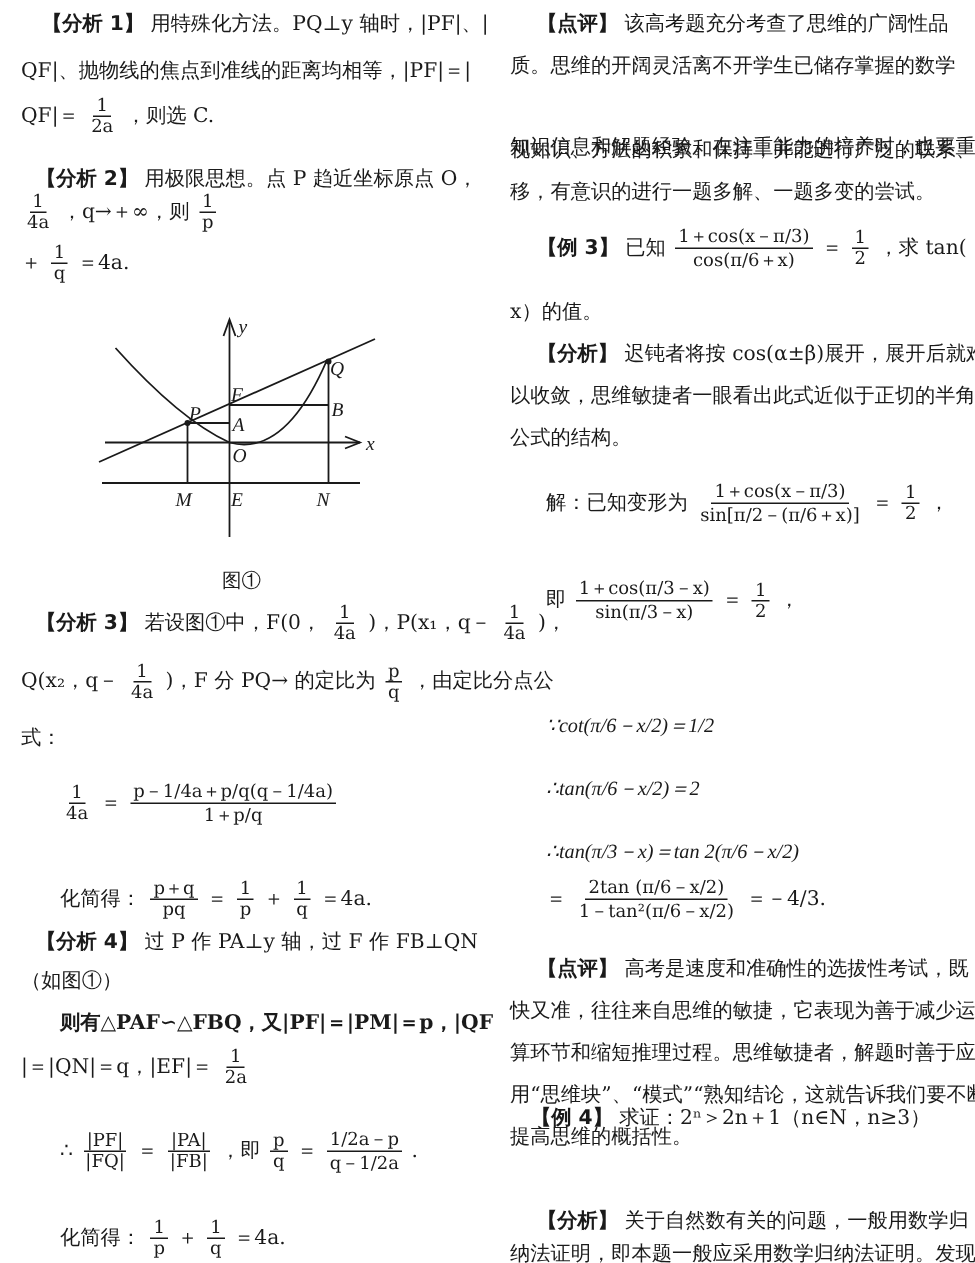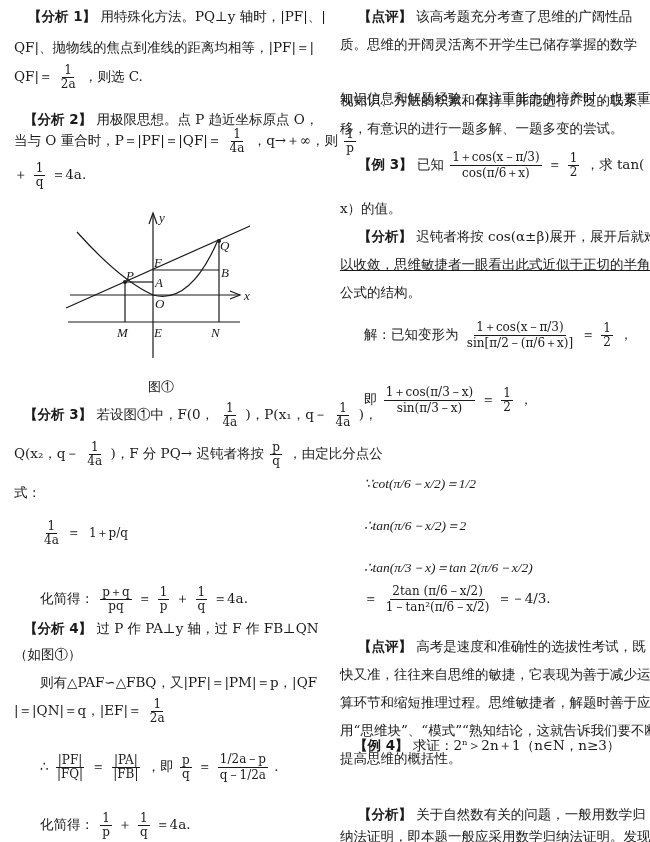--- a/index.html
+++ b/index.html
@@ -38,21 +38,20 @@
         <span class="den">2a</span>
       </span>
     <span>，则选 C.</span>
   </div>
 
   <div class="line" style="top:98px; left:10px;margin-top:11px;">
     <span class="tag">【分析 2】</span>
     <span>用极限思想。点 P 趋近坐标原点 O，</span>
   </div>
   <div class="line" style="top:128px;">
-    <span>当与 O 重合时，P＝|PF|＝|QF|＝</span>
     <span class="frac">
         <span class="num">1</span>
         <span class="den">4a</span>
       </span>
     <span>，q→＋∞，则</span>
     <span class="frac">
         <span class="num">1</span>
         <span class="den">p</span>
       </span>
   </div>
@@ -124,35 +123,36 @@
         <span class="den">4a</span>
       </span>
     <span>)，</span>
   </div>
   <div class="line" style="top:441px;">
     <span>Q(x₂，q－</span>
     <span class="frac">
         <span class="num">1</span>
         <span class="den">4a</span>
       </span>
-    <span>)，F 分 PQ→ 迟钝者将按</span>
+    <span>)，F 分 PQ→ 的定比为</span>
     <span class="frac">
         <span class="num">p</span>
         <span class="den">q</span>
       </span>
     <span>，由定比分点公</span>
   </div>
   <div class="line" style="top:482px;">式：</div>
   <div class="line" style="top:520px; left:26px;">
     <span class="frac">
         <span class="num">1</span>
         <span class="den">4a</span>
       </span>
     <span>＝</span>
     <span class="frac big">
+        <span class="num">p－1/4a＋p/q(q－1/4a)</span>
         <span class="den">1＋p/q</span>
       </span>
   </div>
   <div class="line" style="top:586px; left:26px;">
     <span>化简得：</span>
     <span class="frac">
         <span class="num">p＋q</span>
         <span class="den">pq</span>
       </span>
     <span>＝</span>
@@ -166,21 +166,21 @@
         <span class="den">q</span>
       </span>
     <span>＝4a.</span>
   </div>
 
   <div class="line" style="top:618px; left:10px;">
     <span class="tag">【分析 4】</span>
     <span>过 P 作 PA⊥y 轴，过 F 作 FB⊥QN</span>
   </div>
   <div class="line" style="top:644px;">（如图①）</div>
-  <div class="line" style="top:672px; left:26px;">则有△PAF∽△FBQ，又|PF|＝|PM|＝p，|QF</div>
+  <div class="line" style="top:672px; left:26px;font-weight:bold;">则有△PAF∽△FBQ，又|PF|＝|PM|＝p，|QF</div>
   <div class="line" style="top:698px;">
     <span>|＝|QN|＝q，|EF|＝</span>
     <span class="frac">
         <span class="num">1</span>
         <span class="den">2a</span>
       </span>
   </div>
   <div class="line" style="top:752px; left:26px;">
     <span>∴</span>
     <span class="frac">
@@ -245,21 +245,21 @@
     <span>，求 tan(</span>
     
     
   </div>
   <div class="line" style="top:198px;">x）的值。</div>
 
   <div class="line" style="top:226px; left:18px;">
     <span class="tag">【分析】</span>
     <span>迟钝者将按 cos(α±β)展开，展开后就难</span>
   </div>
-  <div class="line" style="top:254px;text-decoration:underline;">以收敛，思维敏捷者一眼看出此式近似于正切的半角</div>
+  <div class="line" style="top:254px;">以收敛，思维敏捷者一眼看出此式近似于正切的半角</div>
   <div class="line" style="top:282px;">公式的结构。</div>
 
   <div class="line" style="top:320px; left:24px;">
     <span>解：已知变形为</span>
     <span class="frac big">
         <span class="num">1＋cos(x－π/3)</span>
         <span class="den">sin[π/2－(π/6＋x)]</span>
       </span>
     <span>＝</span>
     <span class="frac">

